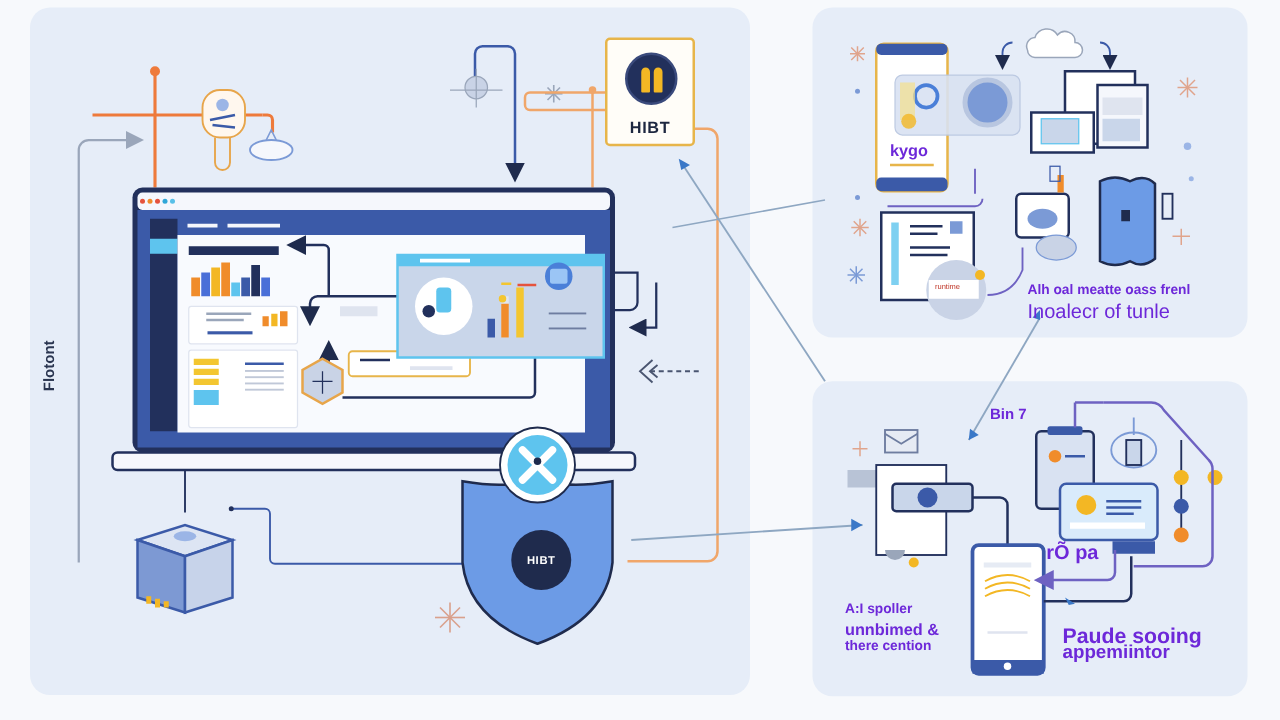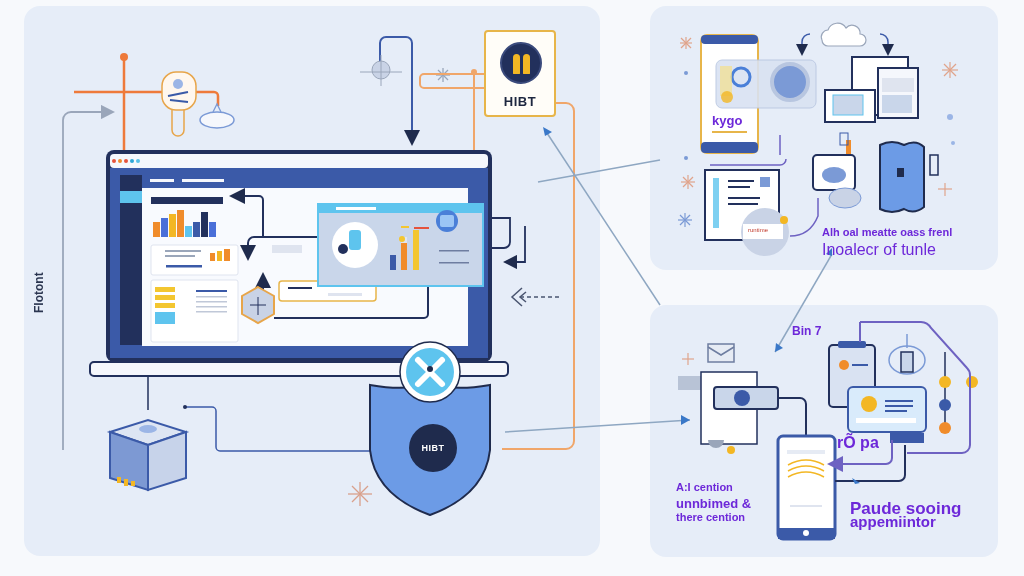--- a/index.html
+++ b/index.html
@@ -359,18 +359,18 @@
 
   <div class="shield-badge">HIBT</div>
 
   <div class="lbl" style="left:712px; top:113px; font-size:13px;">kygo</div>
   <div class="lbl" style="left:748px; top:227px; font-size:6px; color:#c0392b; font-weight:400;">runtime</div>
   <div class="lbl" style="left:822px; top:226px; font-size:11px;">Alh oal meatte oass frenl</div>
   <div class="lbl" style="left:822px; top:240px; font-size:16px; font-weight:400;">Inoalecr of tunle</div>
 
   <div class="lbl" style="left:748px; top:324px; font-size:12px;margin-left:44px;">Bin 7</div>
   <div class="lbl" style="left:837px; top:433px; font-size:16px;">rÕ pa</div>
-  <div class="lbl" style="left:676px; top:481px; font-size:11px;">A:I cention</div>
+  <div class="lbl" style="left:676px; top:481px; font-size:11px;">A:I spoller</div>
   <div class="lbl" style="left:676px; top:496px; font-size:13px;">unnbimed &amp;</div>
   <div class="lbl" style="left:676px; top:511px; font-size:11px;">there cention</div>
   <div class="lbl" style="left:850px; top:498px; font-size:17px;">Paude sooing</div>
   <div class="lbl" style="left:850px; top:513px; font-size:15px;">appemiintor</div>
 </div>
 
 </body></html>

